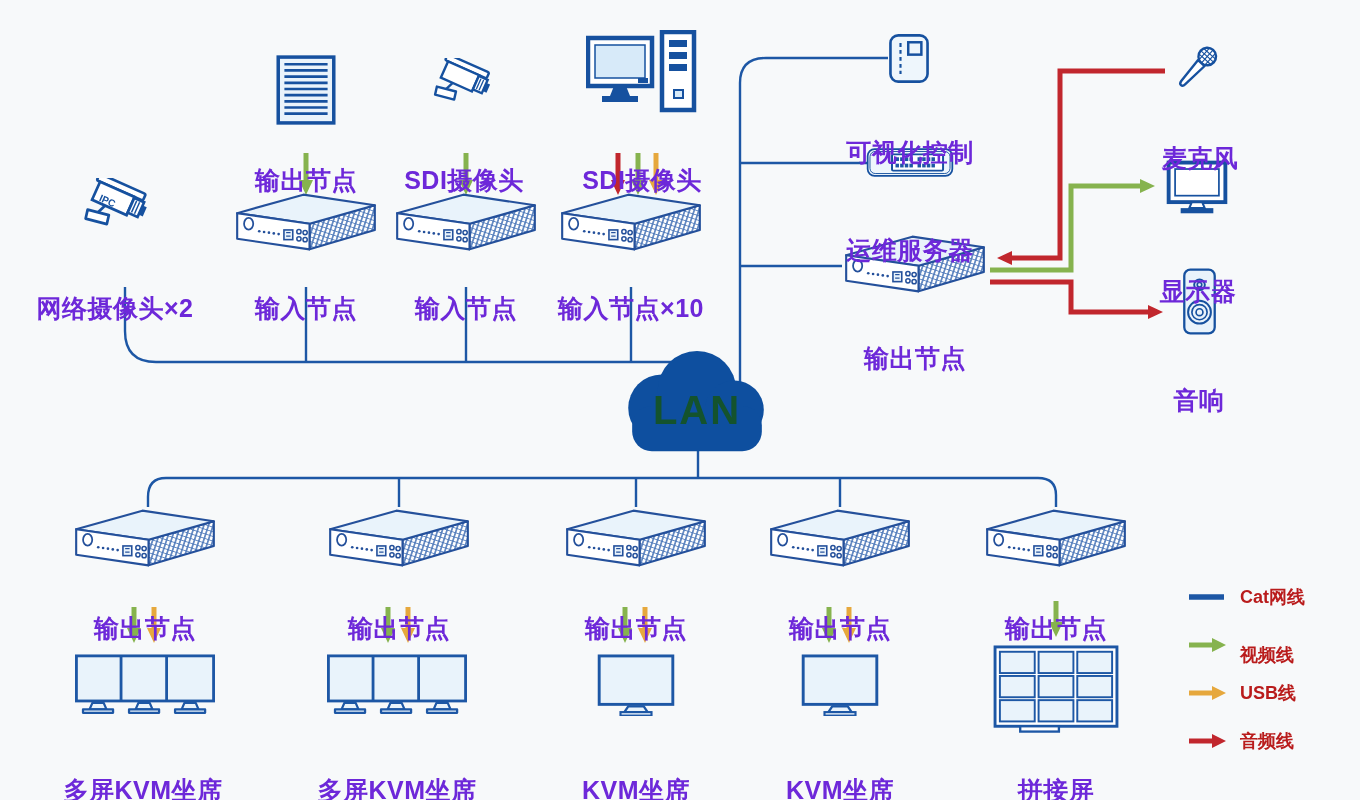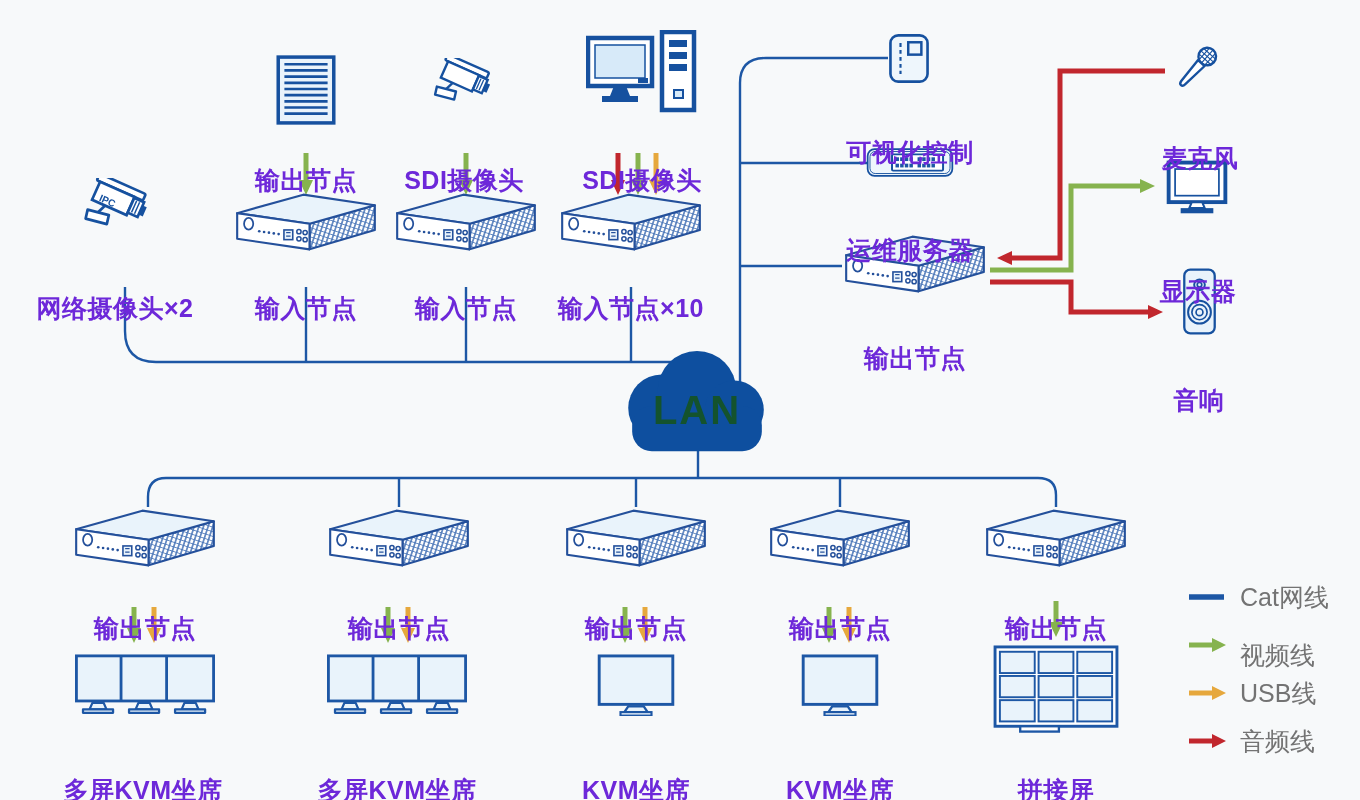--- a/index.html
+++ b/index.html
@@ -3,21 +3,21 @@
 <meta charset="utf-8">
 <style>
   html,body{margin:0;padding:0;background:#eceff1;}
   #stage{position:relative;width:1360px;height:800px;background:#f7f9fa;overflow:hidden;
          font-family:"Liberation Sans",sans-serif;}
   #wires{position:absolute;left:0;top:0;z-index:1;}
   .icon{position:absolute;z-index:2;}
   .lbl{position:absolute;z-index:4;transform:translate(-50%,-50%);
        font-weight:700;font-size:25px;color:#6d28d9;white-space:nowrap;letter-spacing:.5px;margin-top:40px;}
   .legend-lbl{position:absolute;z-index:4;transform:translate(0,-50%);
-       font-weight:400;font-size:25px;color:#737373;white-space:nowrap;}
+       font-weight:700;font-size:18px;color:#b91c1c;white-space:nowrap;}
   #cloud{position:absolute;left:618px;top:347px;width:158px;height:112px;z-index:3;}
   #lan-label{position:absolute;left:618px;top:347px;width:158px;height:112px;z-index:4;
        display:flex;align-items:center;justify-content:center;padding-top:14px;box-sizing:border-box;
        color:#14532d;font-weight:700;font-size:40px;letter-spacing:2px;}
 </style>
 </head>
 <body>
 
 <div id="stage">
 

